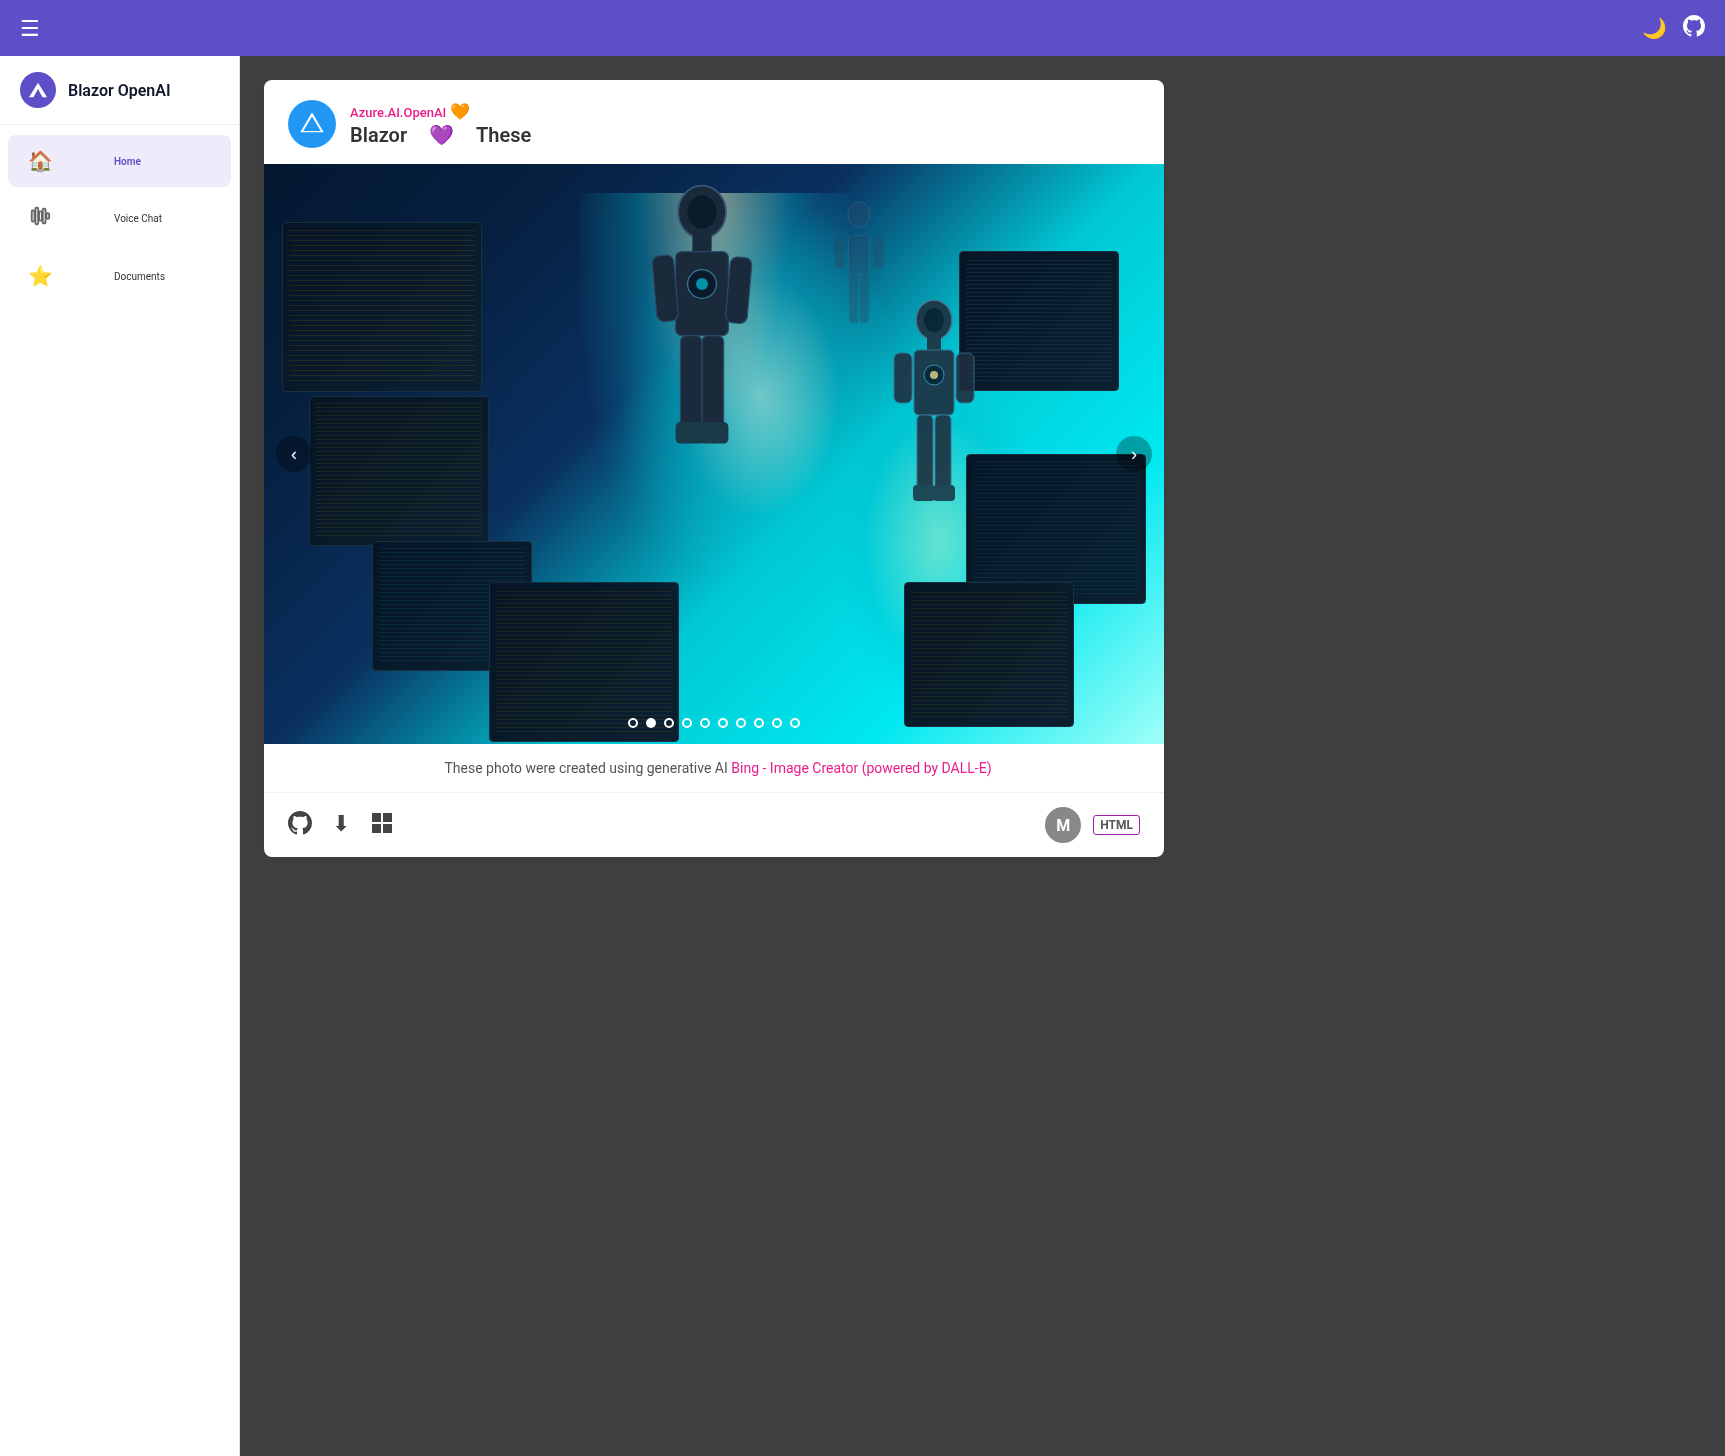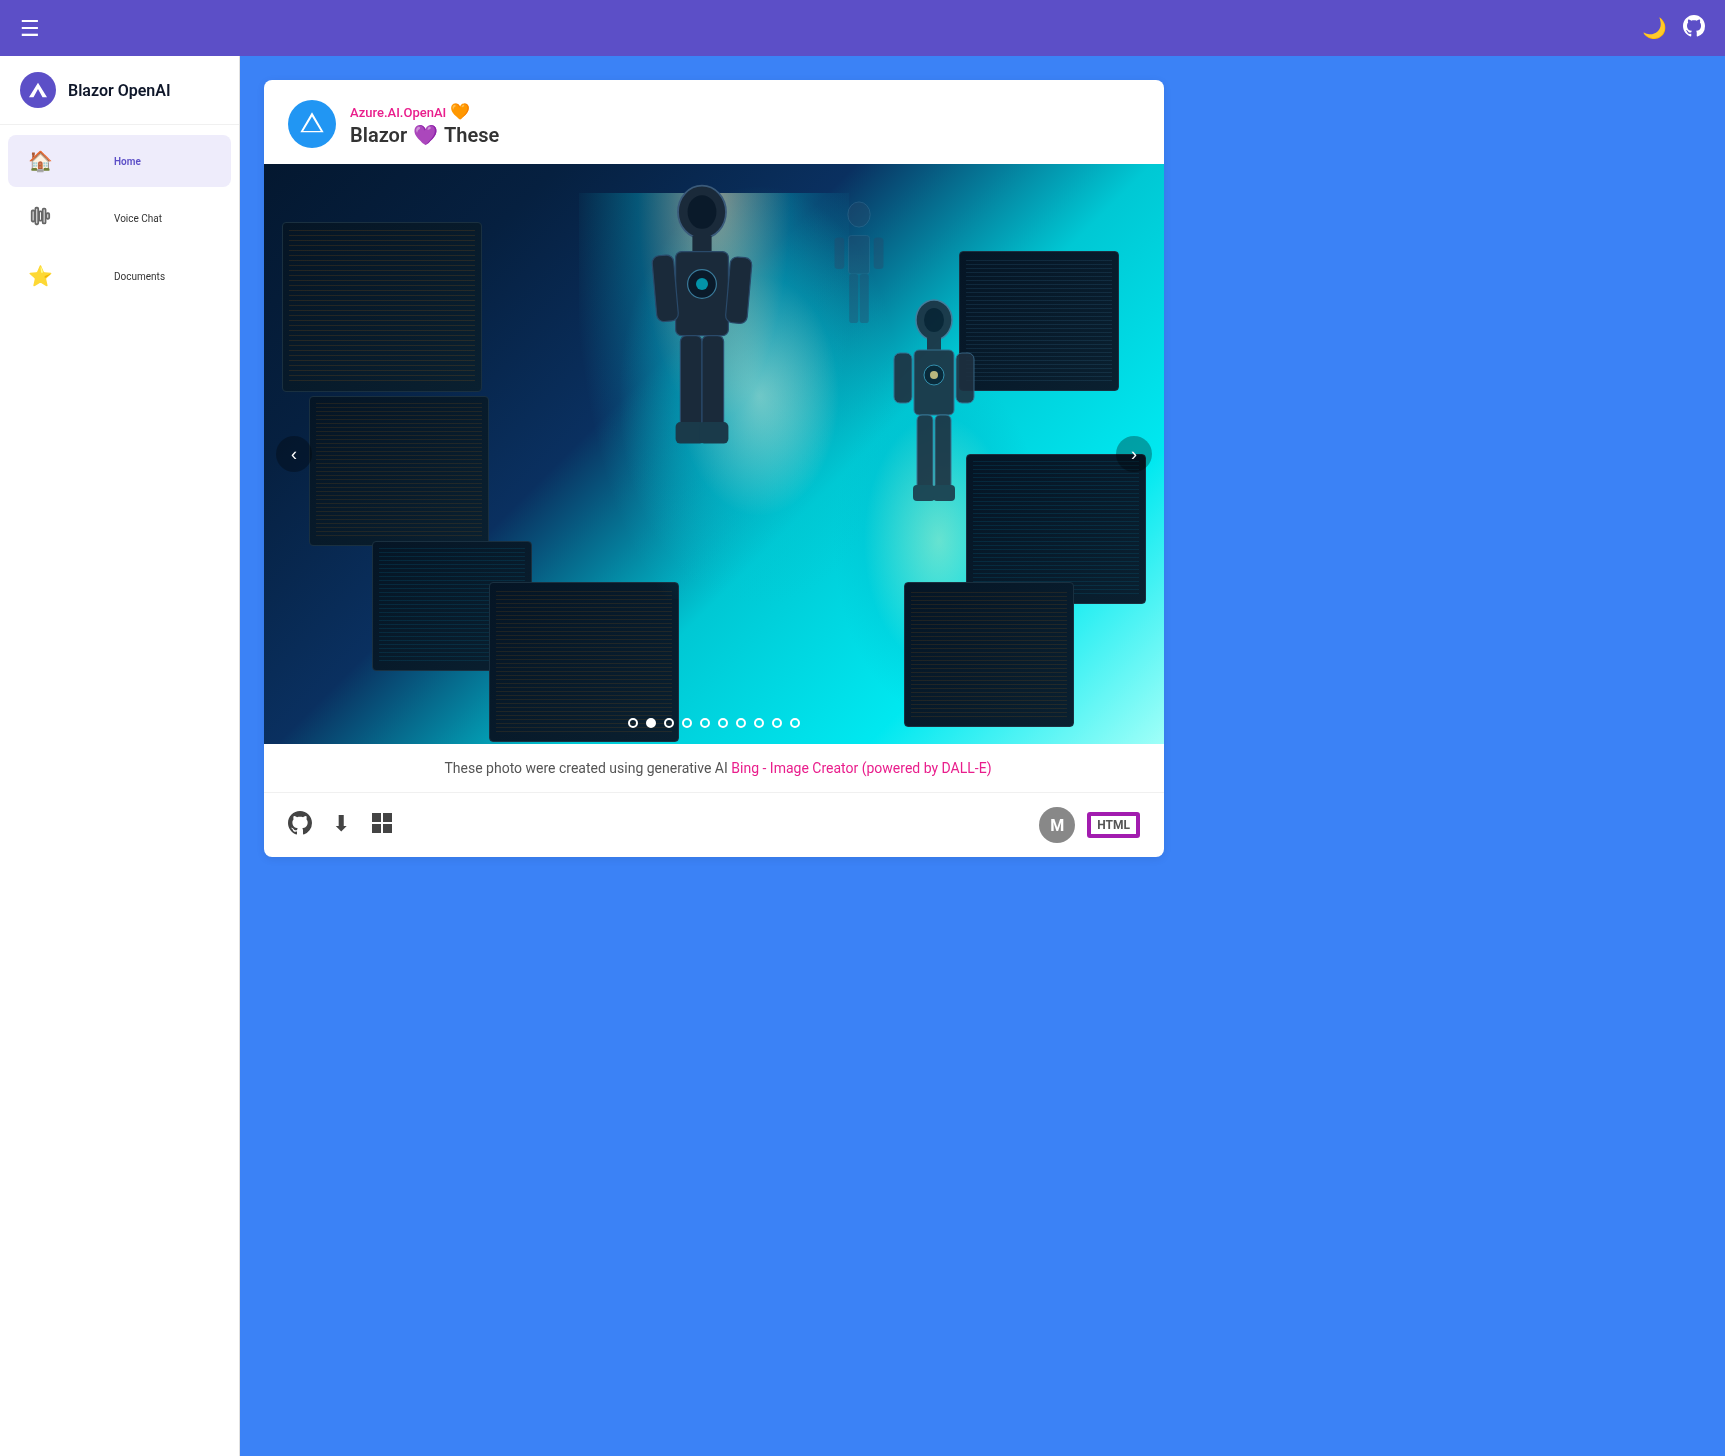--- a/index.html
+++ b/index.html
@@ -111,21 +111,21 @@
       font-size: 10px;
       color: #333;
       margin-left: 48px;
     }
 
     
     .content-area {
       flex: 1;
       overflow-y: auto;
       padding: 24px;
-      background: #3b82f6;
+      background: #404040;
     }
 
     
     .card {
       background: white;
       border-radius: 8px;
       box-shadow: 0 2px 8px rgba(0,0,0,0.08);
       overflow: hidden;
       max-width: 900px;
     }
@@ -155,21 +155,21 @@
       display: flex;
       flex-direction: column;
       gap: 2px;
     }
     .card-title {
       font-size: 20px;
       font-weight: 600;
       color: #333;
       display: flex;
       align-items: center;
-      gap: 6px;
+      gap: 22px;
     }
 
     
     .carousel {
       position: relative;
       width: 100%;
       height: 580px;
       overflow: hidden;
       background: #0a1628;
     }
@@ -260,21 +260,21 @@
     }
     .footer-icons-right {
       display: flex;
       gap: 12px;
       align-items: center;
     }
     .footer-badge {
       font-size: 12px;
       font-weight: 700;
       color: #555;
-      border: 4px solid #a21caf;
+      border: 1px solid #a21caf;
       padding: 2px 6px;
       border-radius: 3px;
     }
     .footer-m-icon {
       width: 36px;
       height: 36px;
       border-radius: 50%;
       background: #888;
       display: flex;
       align-items: center;

